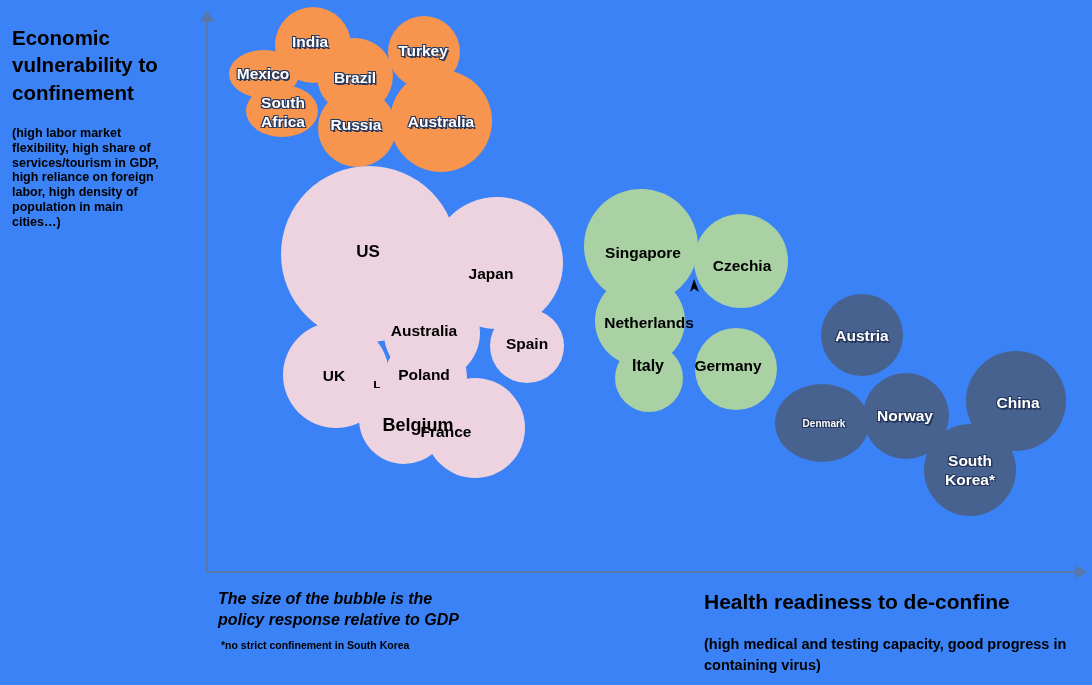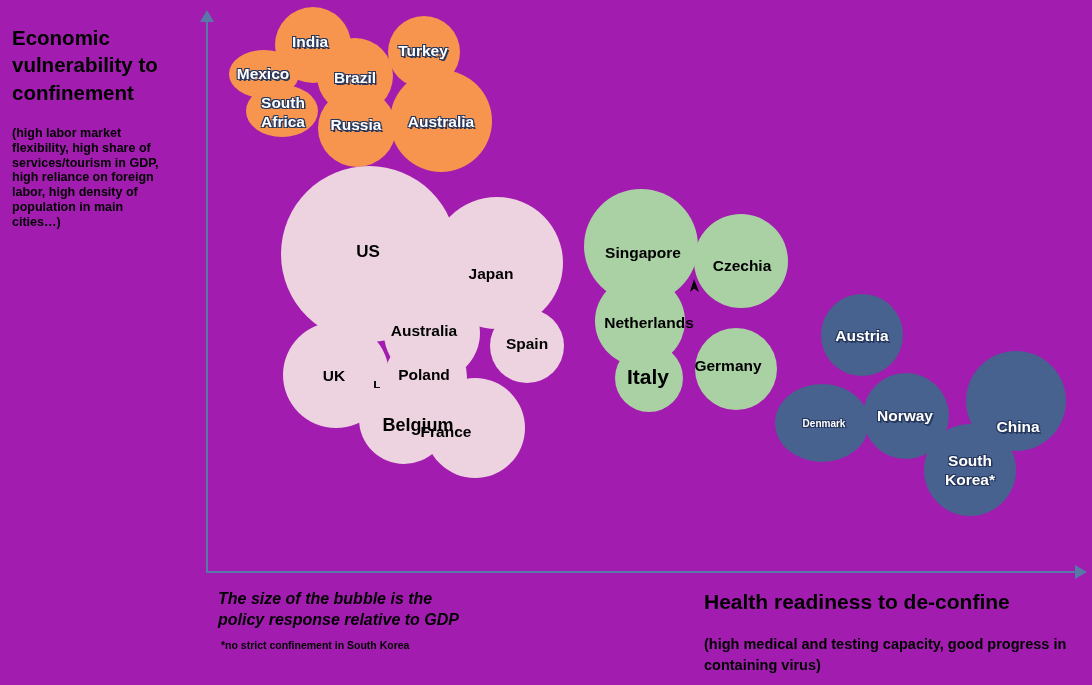--- a/index.html
+++ b/index.html
@@ -1,16 +1,16 @@
 <!DOCTYPE html>
 <html><head>
 <meta charset="utf-8">
 <style>
   html,body{margin:0;padding:0;background:#fff;}
-  .stage{position:relative;width:1092px;height:685px;background:#a21caf;overflow:hidden;
+  .stage{position:relative;width:1092px;height:685px;background:#3b82f6;overflow:hidden;
          font-family:"Liberation Sans",sans-serif;color:#000;}
   .abs{position:absolute;}
   
   .axis-line{position:absolute;background:#5878A8;}
   .arrow-up{position:absolute;width:0;height:0;border-left:7px solid transparent;
             border-right:7px solid transparent;border-bottom:12px solid #5878A8;}
   .arrow-right{position:absolute;width:0;height:0;border-top:7px solid transparent;
                border-bottom:7px solid transparent;border-left:12px solid #5878A8;}
   
   .y-title{left:12px;top:24px;width:195px;font-size:20.5px;font-weight:bold;
@@ -95,25 +95,25 @@
       <div class="blabel dark" style="left: 424px; top: 331px; font-size: 15.5px;">Australia</div>
       <div class="blabel dark" style="left: 527px; top: 344px; font-size: 15.5px;">Spain</div>
       <div class="blabel dark" style="left: 334px; top: 376px; font-size: 15.5px;">UK</div>
       <div class="blabel dark" style="left: 424px; top: 375px; font-size: 15.5px;">Poland</div>
       <div class="blabel dark" style="left: 418px; top: 425px; font-size: 18px;">Belgium</div>
       <div class="blabel dark" style="left: 446px; top: 432px; font-size: 15.5px;">France</div>
       <div class="blabel dark" style="left: 643px; top: 253px; font-size: 15.5px;">Singapore</div>
       <div class="blabel dark" style="left: 742px; top: 266px; font-size: 15.5px;">Czechia</div>
       <div class="blabel dark" style="left: 649px; top: 323px; font-size: 15.5px;">Netherlands</div>
       <div class="blabel dark" style="left: 728px; top: 366px; font-size: 15.5px;">Germany</div>
-      <div class="blabel dark" style="left: 648px; top: 377px; font-size: 21px;">Italy</div>
+      <div class="blabel dark" style="left: 648px; top: 366px; font-size: 16px;">Italy</div>
       <div class="blabel light" style="left: 862px; top: 336px; font-size: 15.5px;">Austria</div>
       <div class="blabel light" style="left: 824px; top: 424px; font-size: 10px;">Denmark</div>
       <div class="blabel light" style="left: 905px; top: 416px; font-size: 15.5px;">Norway</div>
-      <div class="blabel light" style="left: 1018px; top: 403px; font-size: 15.5px; margin-top: 24px;">China</div>
+      <div class="blabel light" style="left: 1018px; top: 403px; font-size: 15.5px;">China</div>
       <div class="blabel light" style="left: 970px; top: 470px; font-size: 15.5px;">South
 Korea*</div>
     </div>
 
   <div class="abs note">The size of the bubble is the
 policy response relative to GDP</div>
   <div class="abs footnote">*no strict confinement in South Korea</div>
 
   <div class="abs x-title">Health readiness to de-confine</div>
   <div class="abs x-sub">(high medical and testing capacity, good progress in

